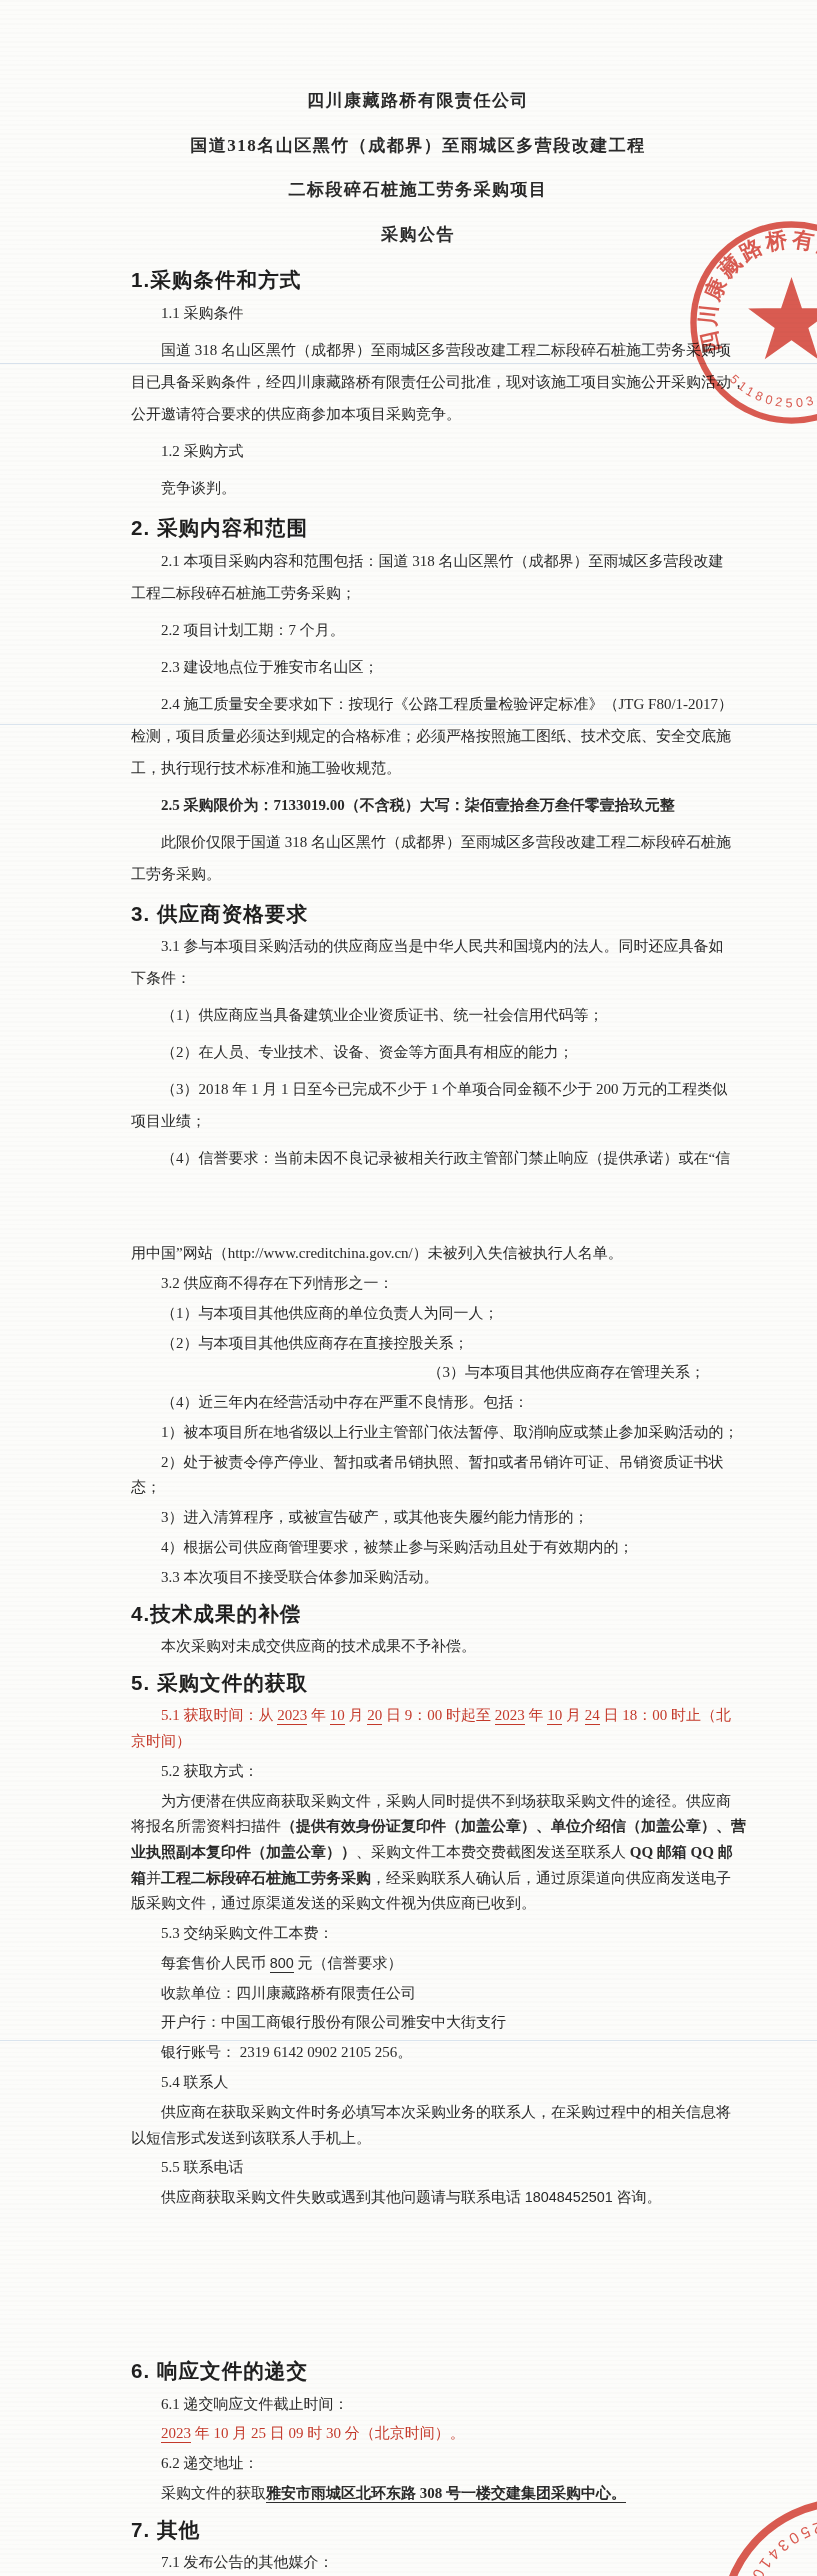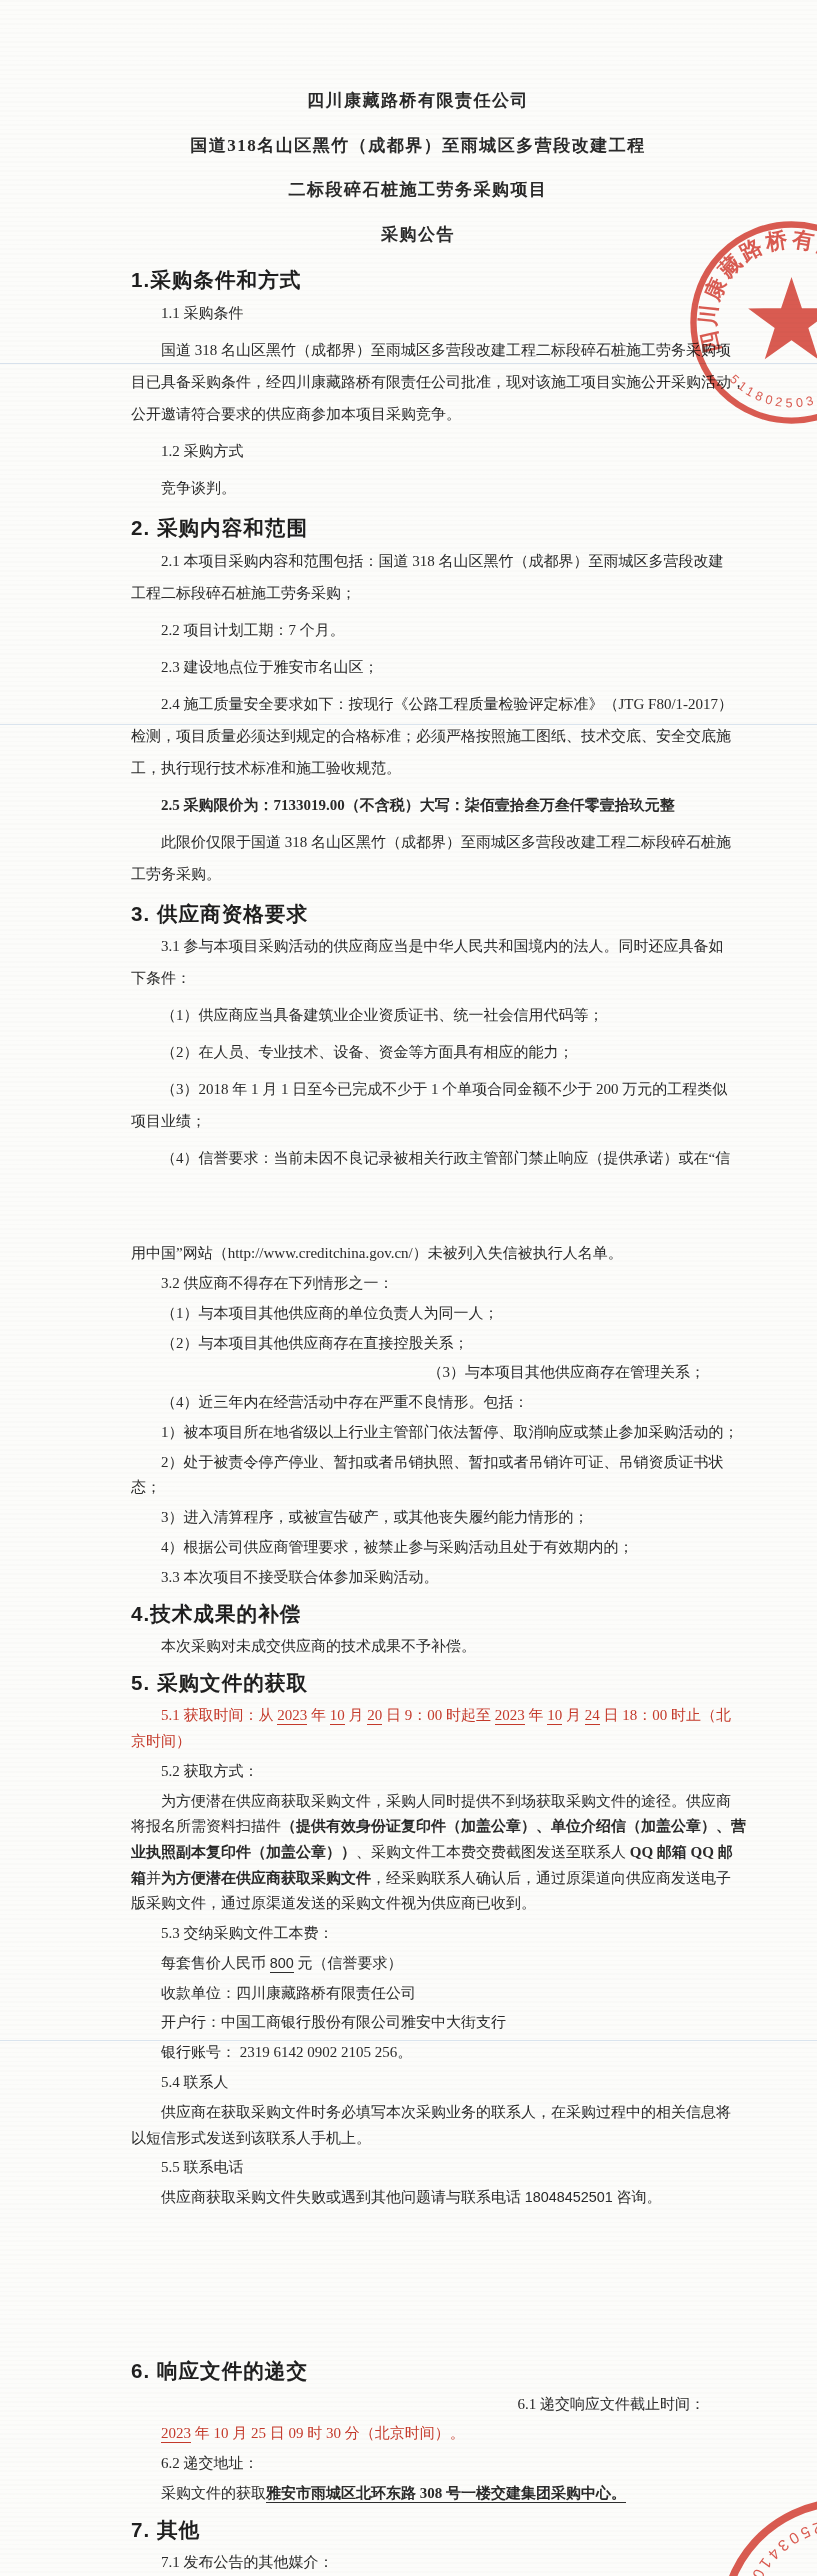--- a/index.html
+++ b/index.html
@@ -88,35 +88,35 @@
     <div class="l ind" style="margin-bottom: 8.2px;">3.3 本次项目不接受联合体参加采购活动。</div>
     <div class="h1">4.技术成果的补偿</div>
     <div class="l ind" style="margin-bottom: 8.2px;">本次采购对未成交供应商的技术成果不予补偿。</div>
     <div class="h1">5. 采购文件的获取</div>
     <div class="l ind" style="margin-bottom: 4.1px;"><span class="red">5.1 获取时间：从 </span><span class="red ru">2023</span><span class="red"> 年 </span><span class="red ru">10</span><span class="red"> 月 </span><span class="red ru">20</span><span class="red"> 日 9：00 时起至 </span><span class="red ru">2023</span><span class="red"> 年 </span><span class="red ru">10</span><span class="red"> 月 </span><span class="red ru">24</span><span class="red"> 日 18：00 时止（北</span></div>
     <div class="l" style="margin-bottom: 8.2px;"><span class="red">京时间）</span></div>
     <div class="l ind" style="margin-bottom: 8.2px;">5.2 获取方式：</div>
     <div class="l ind" style="margin-bottom: 4.1px;">为方便潜在供应商获取采购文件，采购人同时提供不到场获取采购文件的途径。供应商</div>
     <div class="l" style="margin-bottom: 4.1px;"><span>将报名所需资料扫描件</span><span class="b">（提供有效身份证复印件（加盖公章）、单位介绍信（加盖公章）、营</span></div>
     <div class="l" style="margin-bottom: 4.1px;"><span class="b">业执照副本复印件（加盖公章））</span><span>、采购文件工本费交费截图发送至联系人 </span><span class="b">QQ 邮箱 QQ 邮</span></div>
-    <div class="l" style="margin-bottom: 4.1px;"><span class="b">箱</span><span>并</span><span class="b">为方便潜在供应商获取采购文件</span><span>，经采购联系人确认后，通过原渠道向供应商发送电子</span></div>
+    <div class="l" style="margin-bottom: 4.1px;"><span class="b">箱</span><span>并</span><span class="b">工程二标段碎石桩施工劳务采购</span><span>，经采购联系人确认后，通过原渠道向供应商发送电子</span></div>
     <div class="l" style="margin-bottom: 8.2px;">版采购文件，通过原渠道发送的采购文件视为供应商已收到。</div>
     <div class="l ind" style="margin-bottom: 8.2px;">5.3 交纳采购文件工本费：</div>
     <div class="l ind" style="margin-bottom: 8.2px;"><span>每套售价人民币 </span><span class="u sans">800</span><span> 元（信誉要求）</span></div>
     <div class="l ind" style="margin-bottom: 8.2px;">收款单位：四川康藏路桥有限责任公司</div>
     <div class="l ind" style="margin-bottom: 8.2px;">开户行：中国工商银行股份有限公司雅安中大街支行</div>
     <div class="l ind" style="margin-bottom: 8.2px;">银行账号： 2319 6142 0902 2105 256。</div>
     <div class="l ind" style="margin-bottom: 8.2px;">5.4 联系人</div>
     <div class="l ind" style="margin-bottom: 4.1px;">供应商在获取采购文件时务必填写本次采购业务的联系人，在采购过程中的相关信息将</div>
     <div class="l" style="margin-bottom: 8.2px;">以短信形式发送到该联系人手机上。</div>
     <div class="l ind" style="margin-bottom: 8.2px;">5.5 联系电话</div>
     <div class="l ind" style="margin-bottom: 8.2px;"><span>供应商获取采购文件失败或遇到其他问题请与联系电话 </span><span class="sans">18048452501</span><span> 咨询。</span></div>
     <div class="gap" style="height: 129px;"></div>
     <div class="h1">6. 响应文件的递交</div>
-    <div class="l ind" style="margin-bottom: 8.2px; text-align: right;">6.1 递交响应文件截止时间：</div>
+    <div class="l ind" style="margin-bottom: 8.2px;">6.1 递交响应文件截止时间：</div>
     <div class="l ind" style="margin-bottom: 8.2px;"><span class="red ru">2023</span><span class="red"> 年 10 月 25 日 09 时 30 分（北京时间）。</span></div>
     <div class="l ind" style="margin-bottom: 8.2px;">6.2 递交地址：</div>
     <div class="l ind" style="margin-bottom: 8.2px;"><span>采购文件的获取</span><span class="b u">雅安市雨城区北环东路 308 号一楼交建集团采购中心。</span></div>
     <div class="h1">7. 其他</div>
     <div class="l ind" style="margin-bottom: 8.2px;">7.1 发布公告的其他媒介：</div>
     <div class="hairline" style="top: 363px;"></div>
     <div class="hairline" style="top: 724px;"></div>
     <div class="hairline" style="top: 2040px;"></div>
     <svg viewBox="-200 -200 400 400" width="253" height="253" class="stamp" style="left: 665px; top: 196px;">
       <defs>

